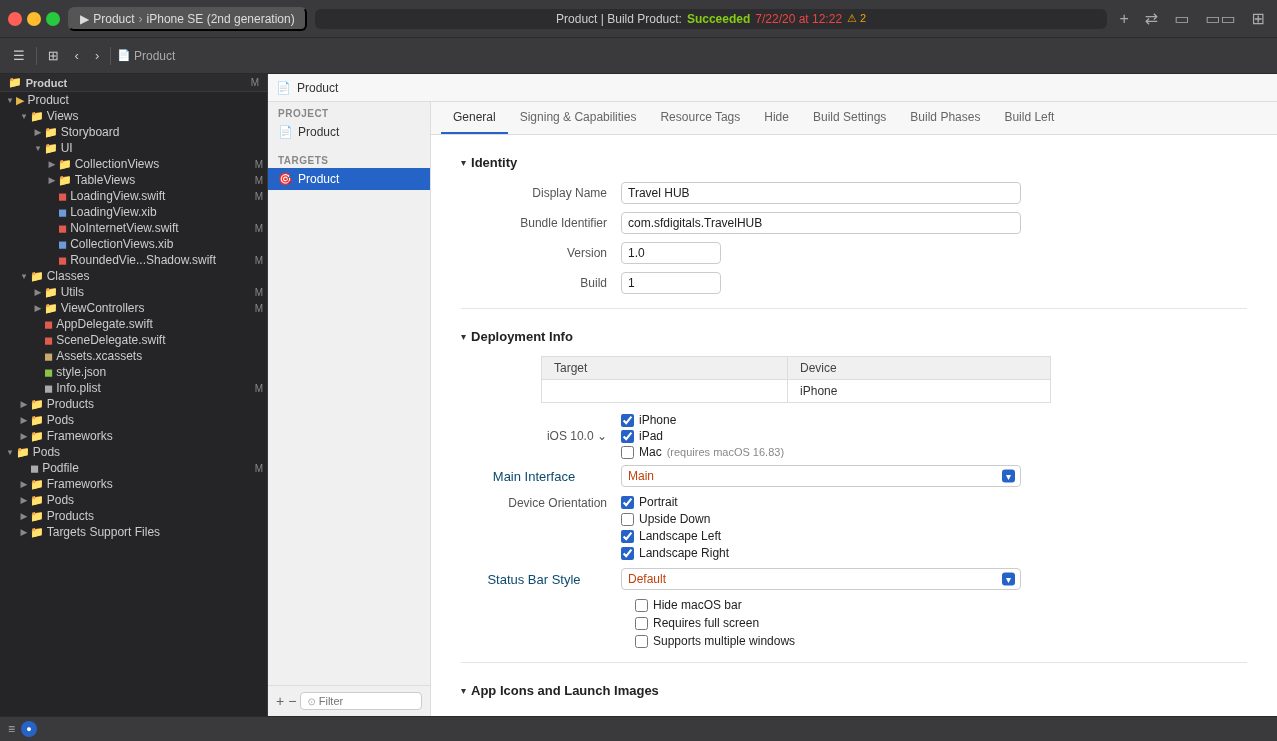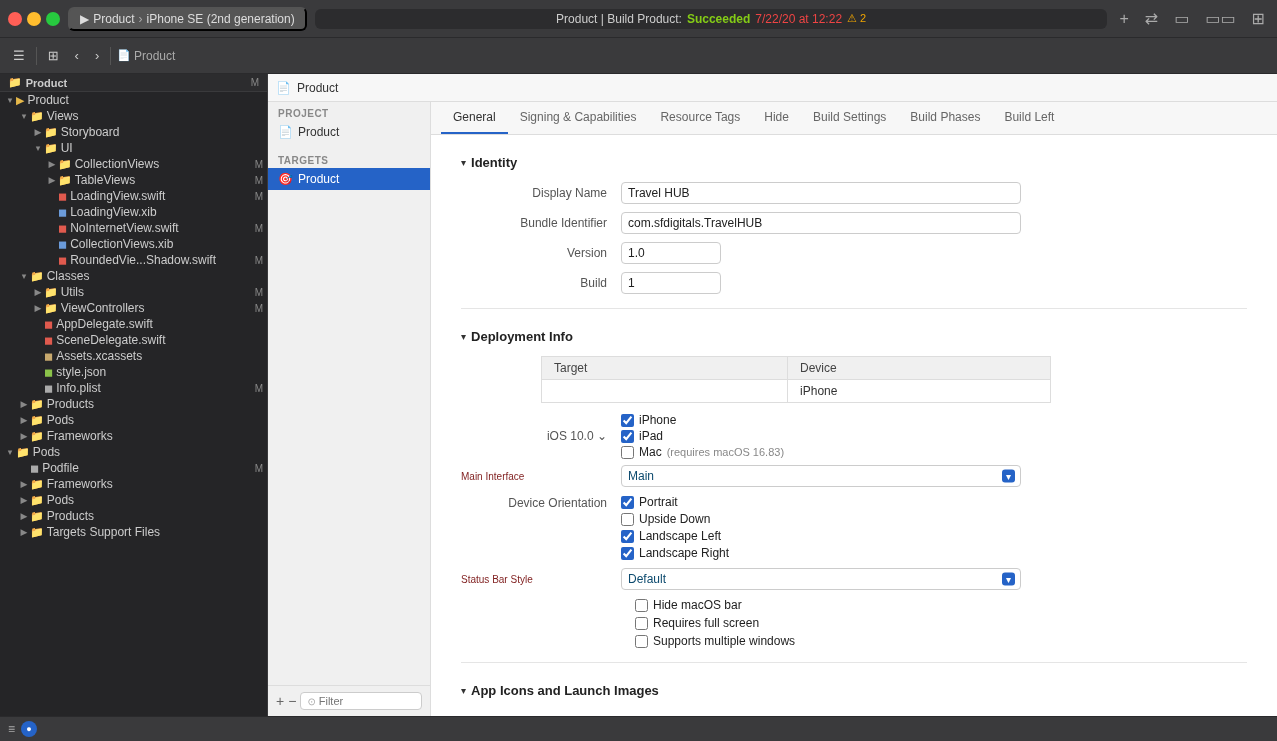--- a/index.html
+++ b/index.html
@@ -91,23 +91,23 @@
     .deploy-table th { background: #f0f0f0; border: 1px solid #ddd; padding: 4px 12px; font-size: 12px; font-weight: 500; color: #444; text-align: left; }
     .deploy-table td { border: 1px solid #ddd; padding: 4px 12px; font-size: 12px; color: #333; }
     .ios-row { display: flex; align-items: center; margin-bottom: 6px; }
     .ios-label { text-align: right; color: #555; font-size: 12px; width: 160px; padding-right: 14px; }
     .device-checks { display: flex; flex-direction: column; gap: 2px; }
     .check-row { display: flex; align-items: center; gap: 5px; font-size: 12px; color: #222; }
     .check-row input[type=checkbox] { accent-color: #2563c7; width: 13px; height: 13px; }
     .check-row .mac-note { color: #888; font-size: 11px; }
 
     .field-row { display: flex; align-items: center; margin-bottom: 8px; }
-    .field-label { text-align: left; color: #7f1d1d; font-size: 10px; width: 160px; padding-right: 14px; flex-shrink: 0; }
+    .field-label { text-align: center; color: #0c4a6e; font-size: 13px; width: 160px; padding-right: 14px; flex-shrink: 0; }
     .field-select-wrap { flex: 1; max-width: 400px; position: relative; }
-    .field-select { width: 100%; border: 1px solid #ccc; border-radius: 4px; padding: 3px 6px; font-size: 12px; color: #0c4a6e; appearance: none; background: #fff; outline: none; cursor: pointer; }
+    .field-select { width: 100%; border: 1px solid #ccc; border-radius: 4px; padding: 3px 6px; font-size: 12px; color: #c2410c; appearance: none; background: #fff; outline: none; cursor: pointer; }
     .select-arrow { position: absolute; right: 6px; top: 50%; transform: translateY(-50%); color: #fff; background: #2563c7; border-radius: 3px; font-size: 10px; padding: 1px 4px; pointer-events: none; }
 
     .orient-row { display: flex; align-items: flex-start; margin-bottom: 8px; }
     .orient-label { text-align: right; color: #555; font-size: 12px; width: 160px; padding-right: 14px; flex-shrink: 0; padding-top: 1px; }
     .orient-checks { display: flex; flex-direction: column; gap: 3px; }
 
     .app-icons-section { margin-top: 20px; }
 
     
     .bottom-bar { height: 25px; background: #3a3a3c; border-top: 1px solid #2a2a2c; display: flex; align-items: center; padding: 0 8px; gap: 6px; }

